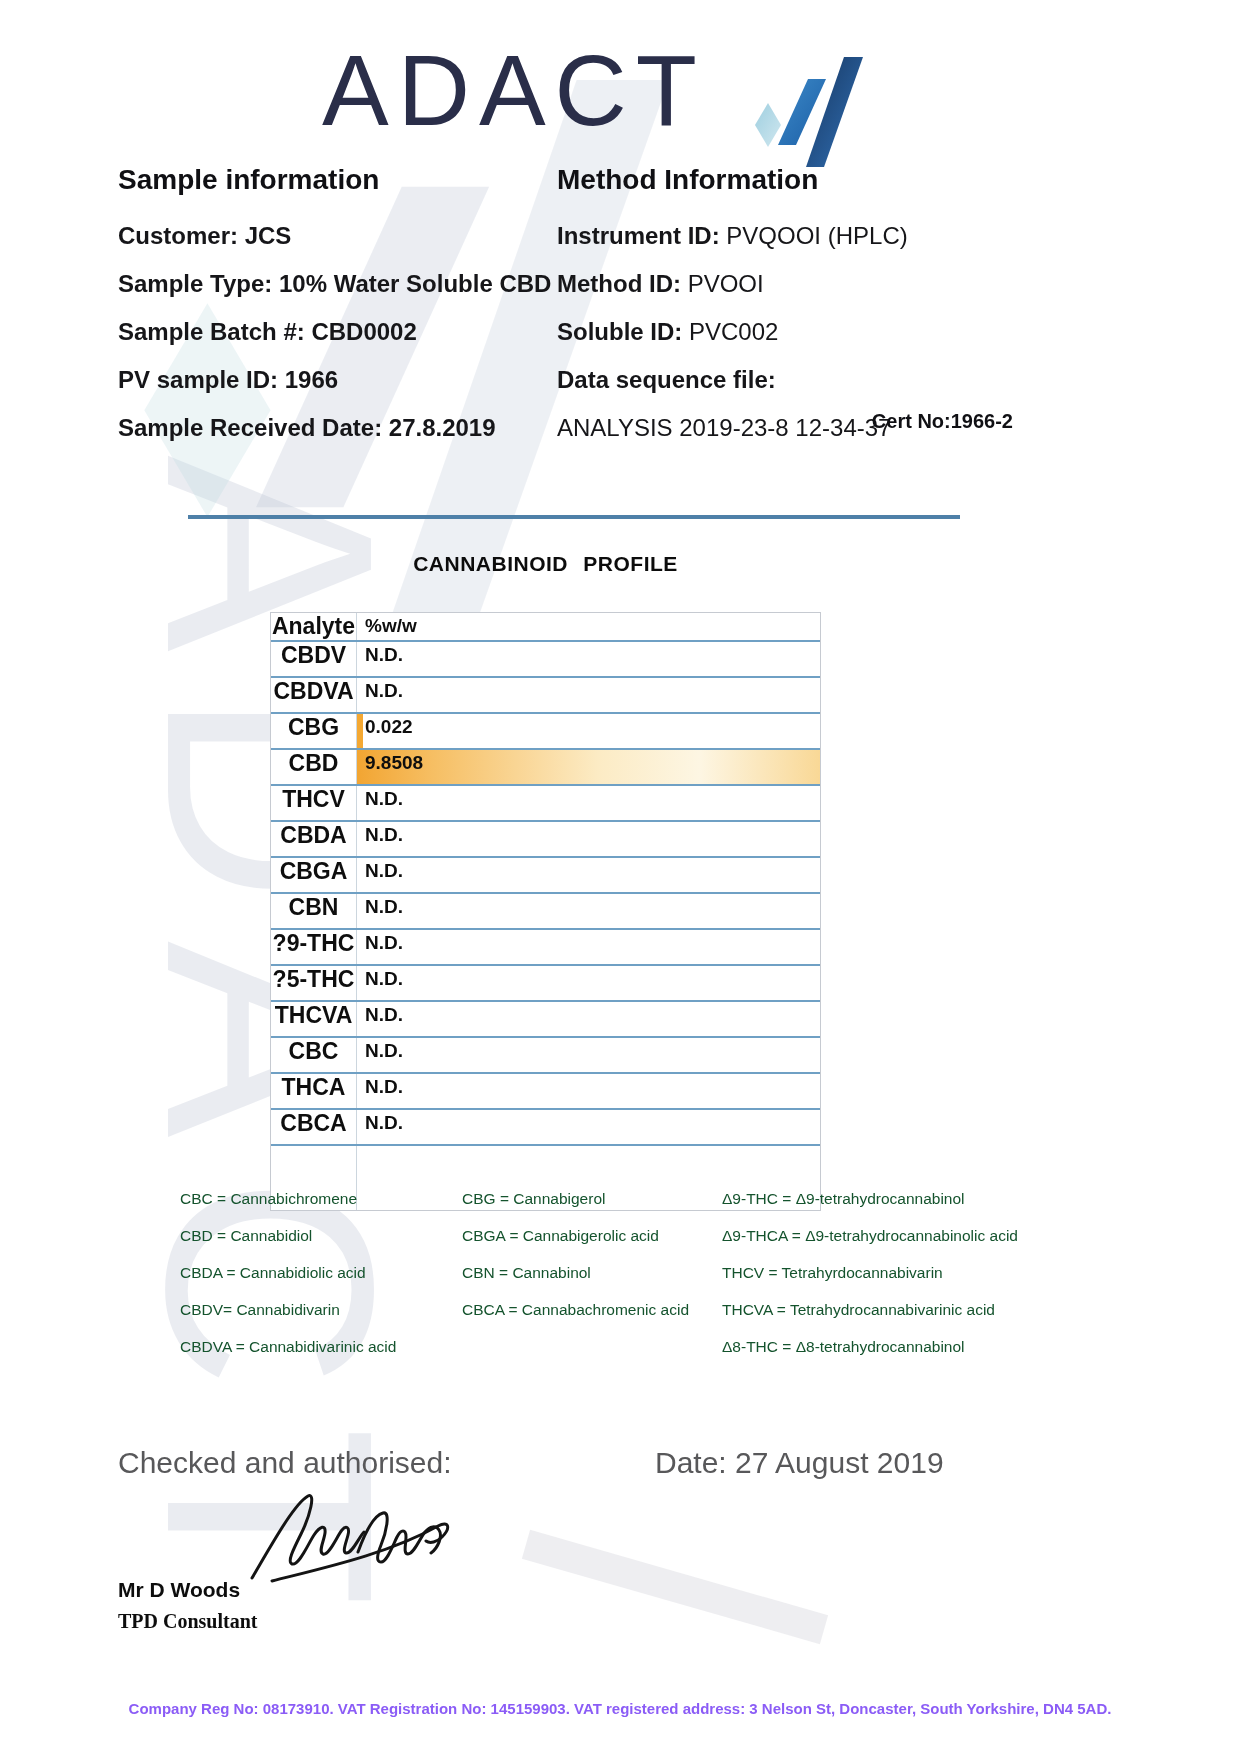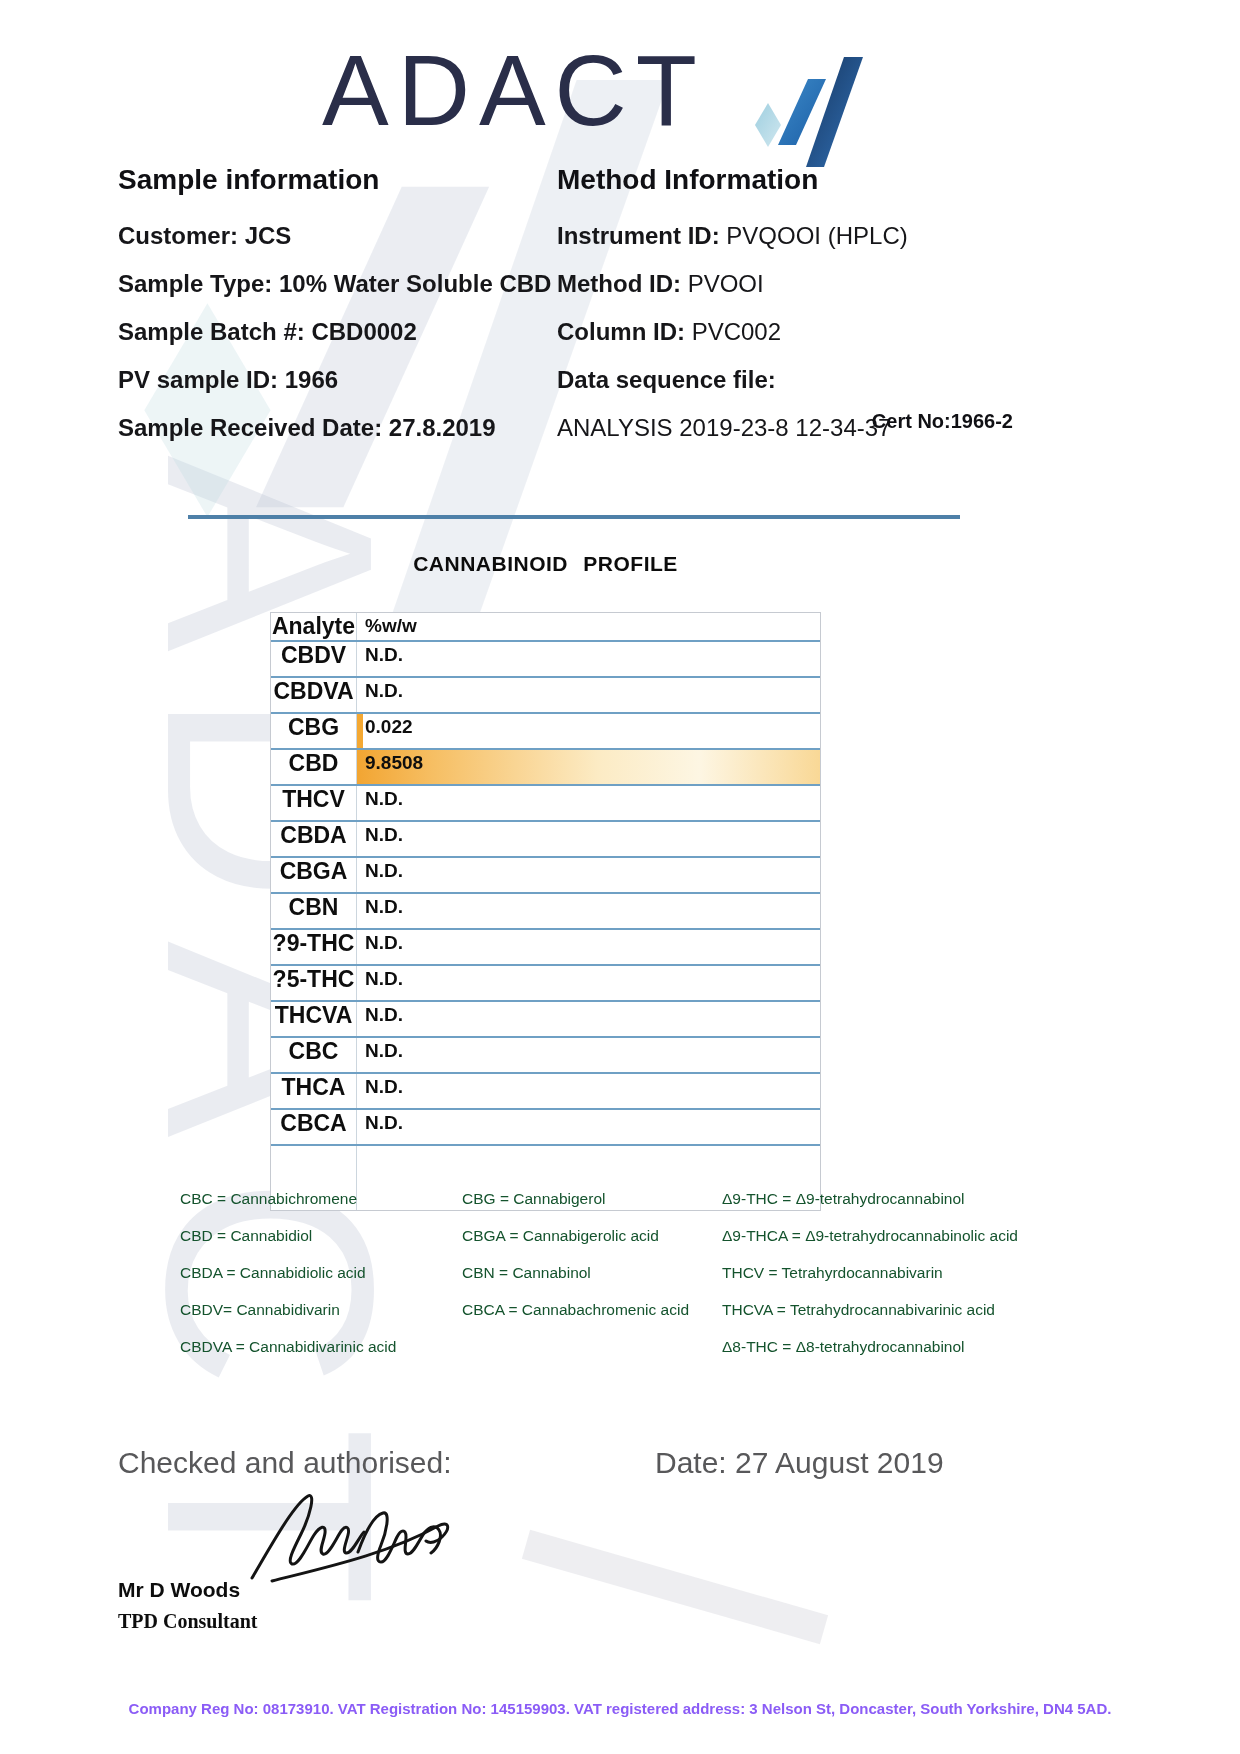--- a/index.html
+++ b/index.html
@@ -102,21 +102,21 @@
         <div class="info-line"><b>PV sample ID: </b><span>1966</span></div>
         <div class="info-line"><b>Sample Received Date: </b><span>27.8.2019</span></div>
       </div>
   </div>
 
   <div class="info-col right">
     <div class="info-title">Method Information</div>
     <div id="method-lines">
         <div class="info-line"><b>Instrument ID: </b><span>PVQOOI (HPLC)</span></div>
         <div class="info-line"><b>Method ID: </b><span>PVOOI</span></div>
-        <div class="info-line"><b>Column ID: </b><span>PVC002</span></div>
+        <div class="info-line"><b>Soluble ID: </b><span>PVC002</span></div>
         <div class="info-line"><b>Data sequence file: </b><span></span></div>
         <div class="info-line"><b></b><span>ANALYSIS 2019-23-8 12-34-37</span></div>
       </div>
   </div>
 
   <div class="cert-no">Cert No:1966-2</div>
   <div class="rule"></div>
 
   <div class="table-title">CANNABINOID PROFILE</div>
   <div class="ctable" id="ctable">

